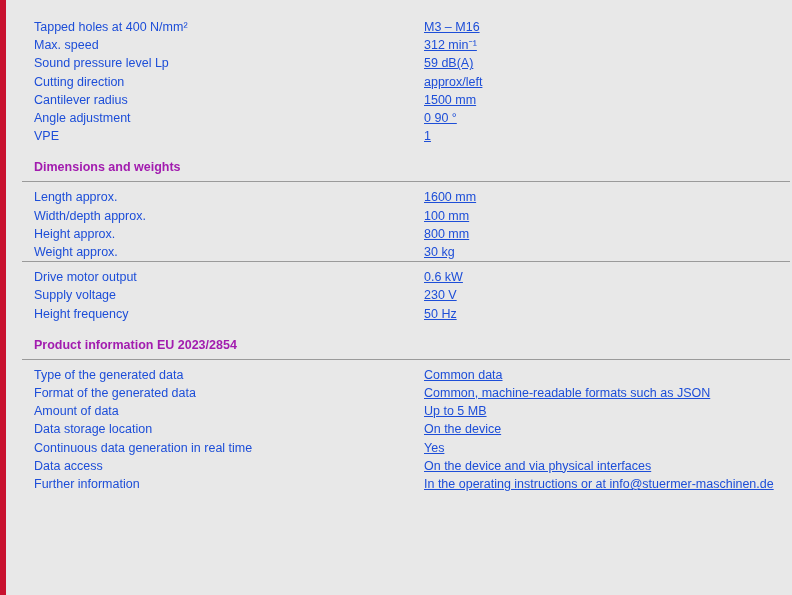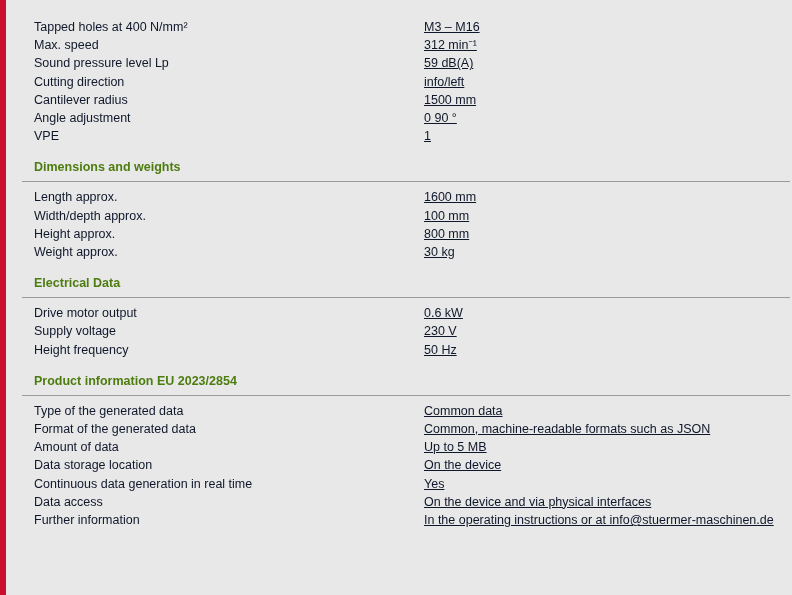--- a/index.html
+++ b/index.html
@@ -27,34 +27,34 @@
     top: 0;
     width: 6px;
     height: 595px;
     background: #c8102e;
   }
   .row-label,
   .row-value {
     font-size: 12.5px;
     line-height: 18.2px;
     padding: 0 0 0 0;
-    color: #0f172a;
+    color: #1d4ed8;
   }
   .row-label {
     width: 390px;
     padding-left: 12px;
   }
   .row-value {
     padding-left: 0;
     text-decoration: underline;
   }
   .section-title {
     font-size: 12.5px;
     font-weight: bold;
-    color: #4d7c0f;
+    color: #a21caf;
     padding: 14px 0 6px 12px;
     line-height: 16px;
   }
   .divider {
     height: 1px;
     background: #9a9a9a;
     width: 100%;
     margin-bottom: 6px;
   }
   .group {
@@ -86,21 +86,21 @@
             <tr>
               <td class="row-label">Max. speed</td>
               <td class="row-value">312 min⁻¹</td>
             </tr>
             <tr>
               <td class="row-label">Sound pressure level Lp</td>
               <td class="row-value">59 dB(A)</td>
             </tr>
             <tr>
               <td class="row-label">Cutting direction</td>
-              <td class="row-value">info/left</td>
+              <td class="row-value">approx/left</td>
             </tr>
             <tr>
               <td class="row-label">Cantilever radius</td>
               <td class="row-value">1500 mm</td>
             </tr>
             <tr>
               <td class="row-label">Angle adjustment</td>
               <td class="row-value">0 90 °</td>
             </tr>
             <tr>
@@ -128,21 +128,20 @@
               <td class="row-value">800 mm</td>
             </tr>
             <tr>
               <td class="row-label">Weight approx.</td>
               <td class="row-value">30 kg</td>
             </tr>
           </tbody>
         </table>
       </div>
       <div class="group">
-        <div class="section-title">Electrical Data</div>
         <div class="divider"></div>
         <table class="group-rows">
           <tbody>
             <tr>
               <td class="row-label">Drive motor output</td>
               <td class="row-value">0.6 kW</td>
             </tr>
             <tr>
               <td class="row-label">Supply voltage</td>
               <td class="row-value">230 V</td>

